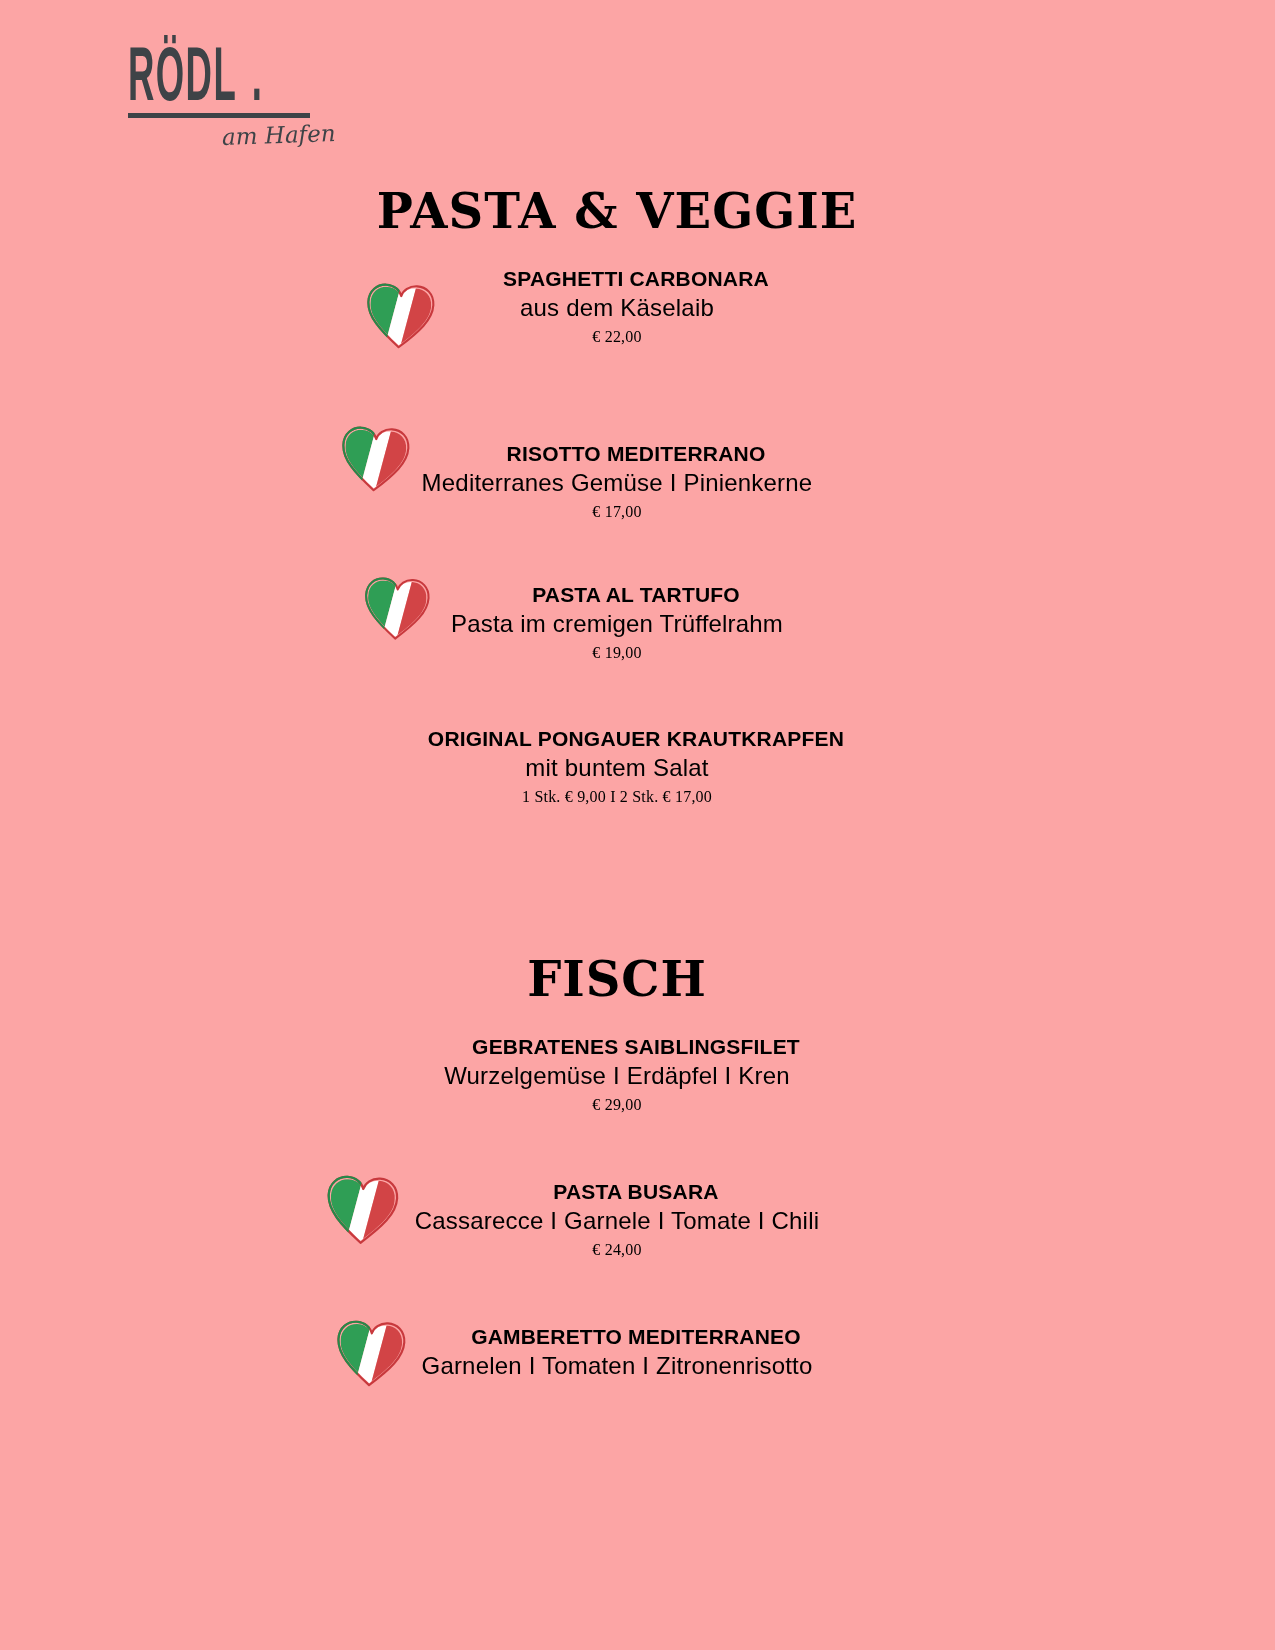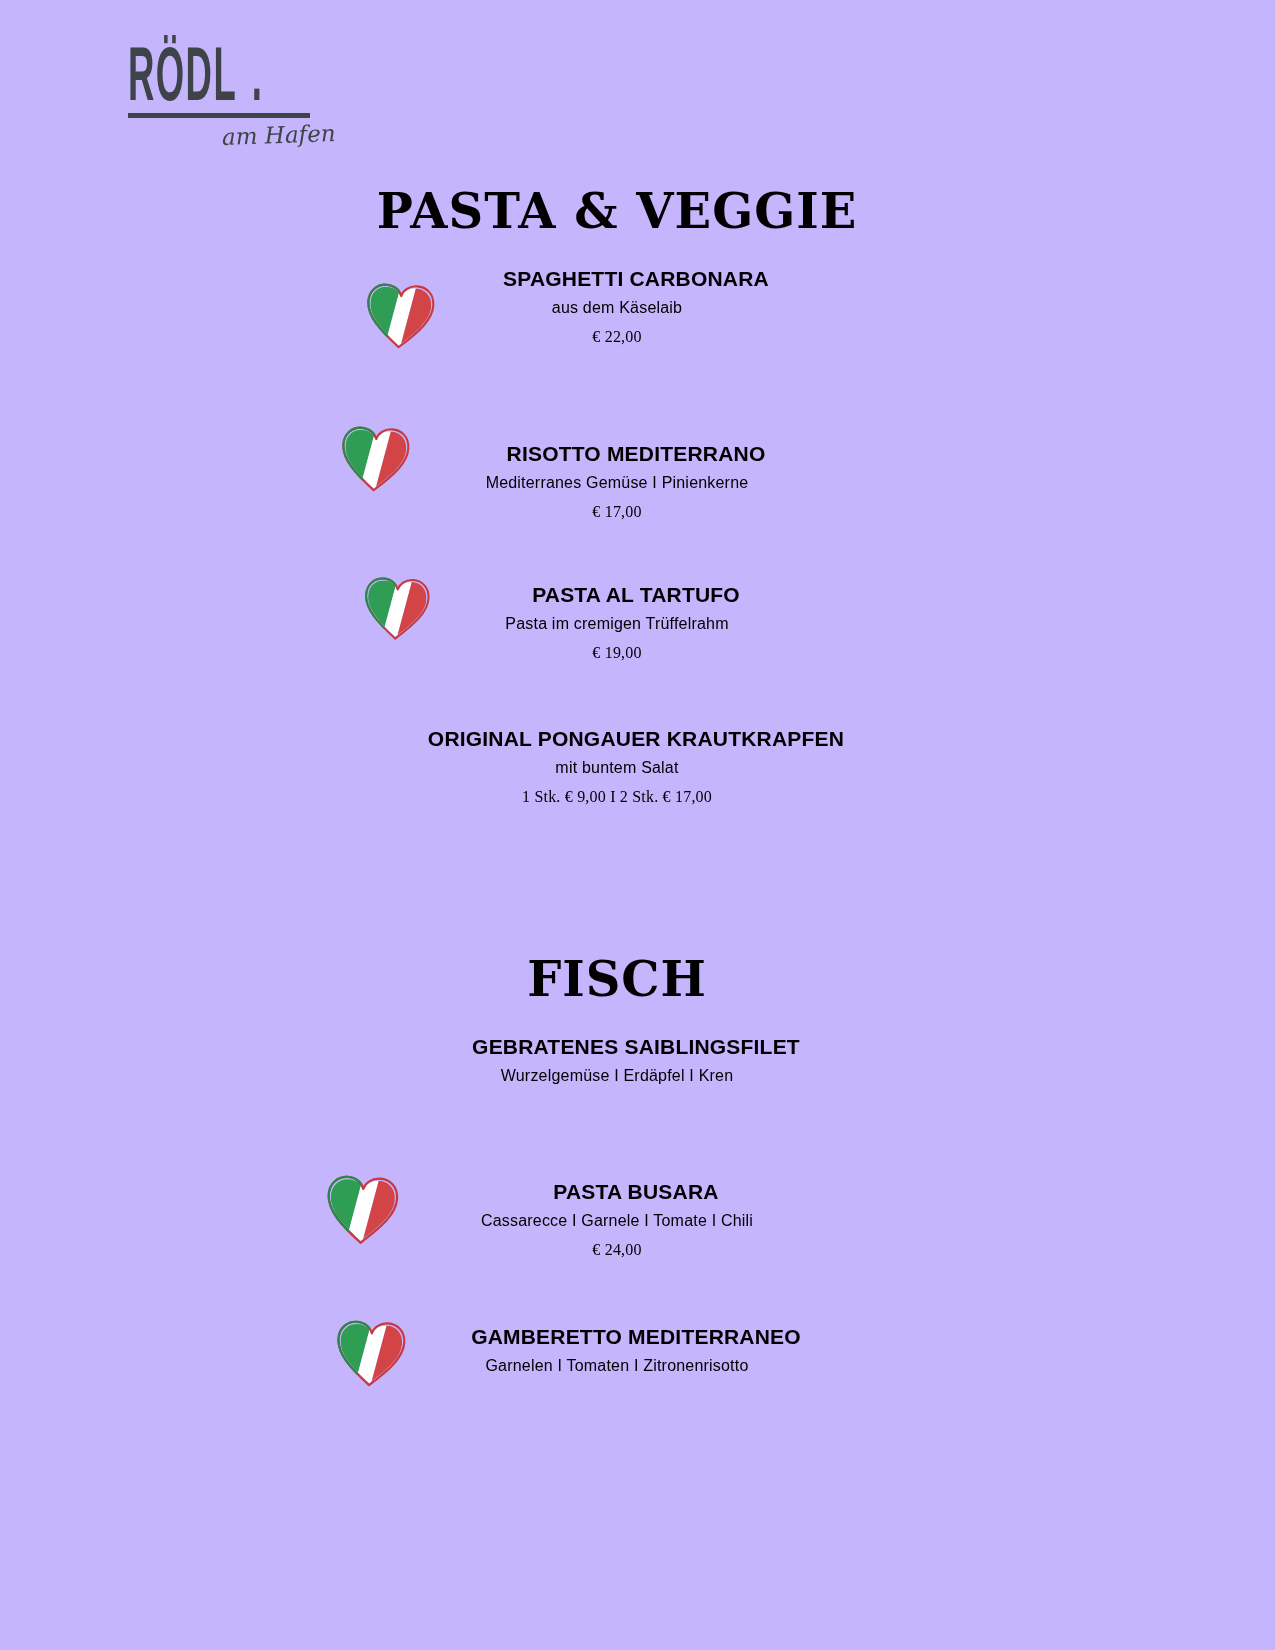--- a/index.html
+++ b/index.html
@@ -1,20 +1,20 @@
 <!DOCTYPE html>
 <html style="--flag_green: #2f9e55; --flag_white: #ffffff; --flag_red: #d24446; --outline_green: #27894a; --outline_red: #c8393d; --ink: #000000; --logo_gray: #3e4347;"><head>
 <meta charset="utf-8">
 <style>
   html, body { margin: 0; padding: 0; background: #ffffff; }
   .page {
     position: relative;
     width: 1275px;
     height: 1650px;
-    background: #c4b5fd;
+    background: #fca5a5;
     color: #000000;
     font-family: "Liberation Sans", sans-serif;
     overflow: hidden;
   }
 
   
   .logo-text {
     position: absolute;
     left: 128px;
     top: 36px;
@@ -56,21 +56,21 @@
     text-align: center;
   }
   .section-title {
     font-family: "DejaVu Serif", serif;
     font-weight: bold;
     font-size: 48px;
     line-height: 48px;
     letter-spacing: 1px;
   }
   .item-name  { font-size: 21px; font-weight: bold; line-height: 29px; letter-spacing: 0.2px; margin-left: 38px; }
-  .item-desc  { font-size: 16px; line-height: 29px; letter-spacing: 0.2px; }
+  .item-desc  { font-size: 24px; line-height: 29px; letter-spacing: 0.2px; }
   .item-price { font-size: 16px; line-height: 29px; letter-spacing: 0.2px; font-family: Liberation Serif, serif; }
 
   .heart-icon { position: absolute; transform: rotate(3deg); }
   .hidden-defs { position: absolute; width: 0; height: 0; overflow: hidden; }
 </style>
 </head>
 <body>
 
 <div class="page">
 
@@ -144,20 +144,21 @@
     <div class="item-name">ORIGINAL PONGAUER KRAUTKRAPFEN</div>
     <div class="item-desc">mit buntem Salat</div>
     <div class="item-price">1 Stk. € 9,00 I 2 Stk. € 17,00</div>
   </div>
 
   <div class="section-title" style="top:955px">FISCH</div>
 
   <div class="menu-item" style="top:1032px">
     <div class="item-name">GEBRATENES SAIBLINGSFILET</div>
     <div class="item-desc">Wurzelgemüse I Erdäpfel I Kren</div>
+    <div class="item-price">€ 29,00</div>
   </div>
 
   <div class="menu-item" style="top:1177px">
     <div class="item-name">PASTA BUSARA</div>
     <div class="item-desc">Cassarecce I Garnele I Tomate I Chili</div>
     <div class="item-price">€ 24,00</div>
     <div class="heart-icon" style="left:322px; top:-5px">
       <svg width="80" height="80" viewBox="0 0 100 100">
           <use href="#italy-heart"></use>
         </svg>

